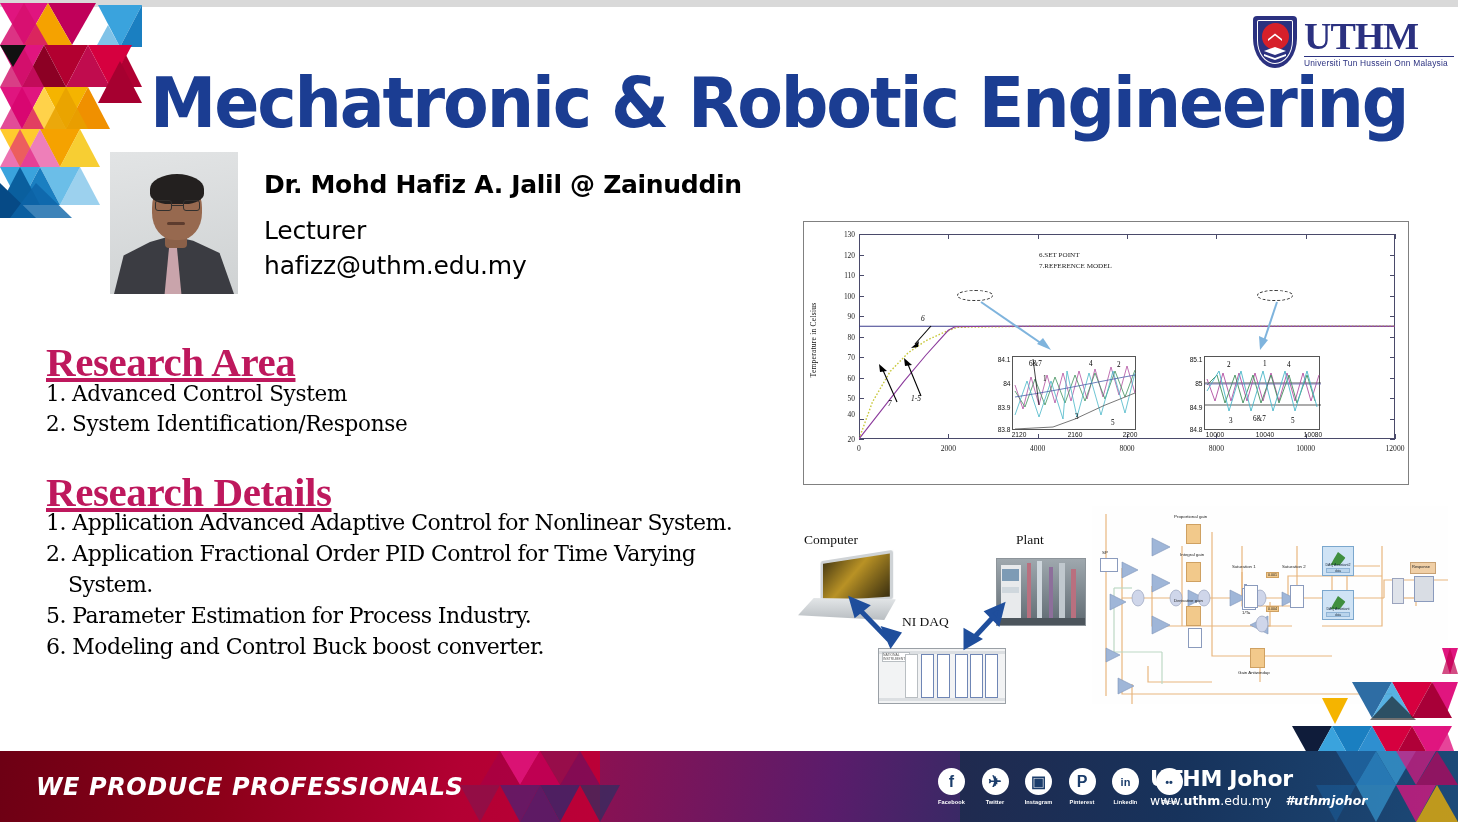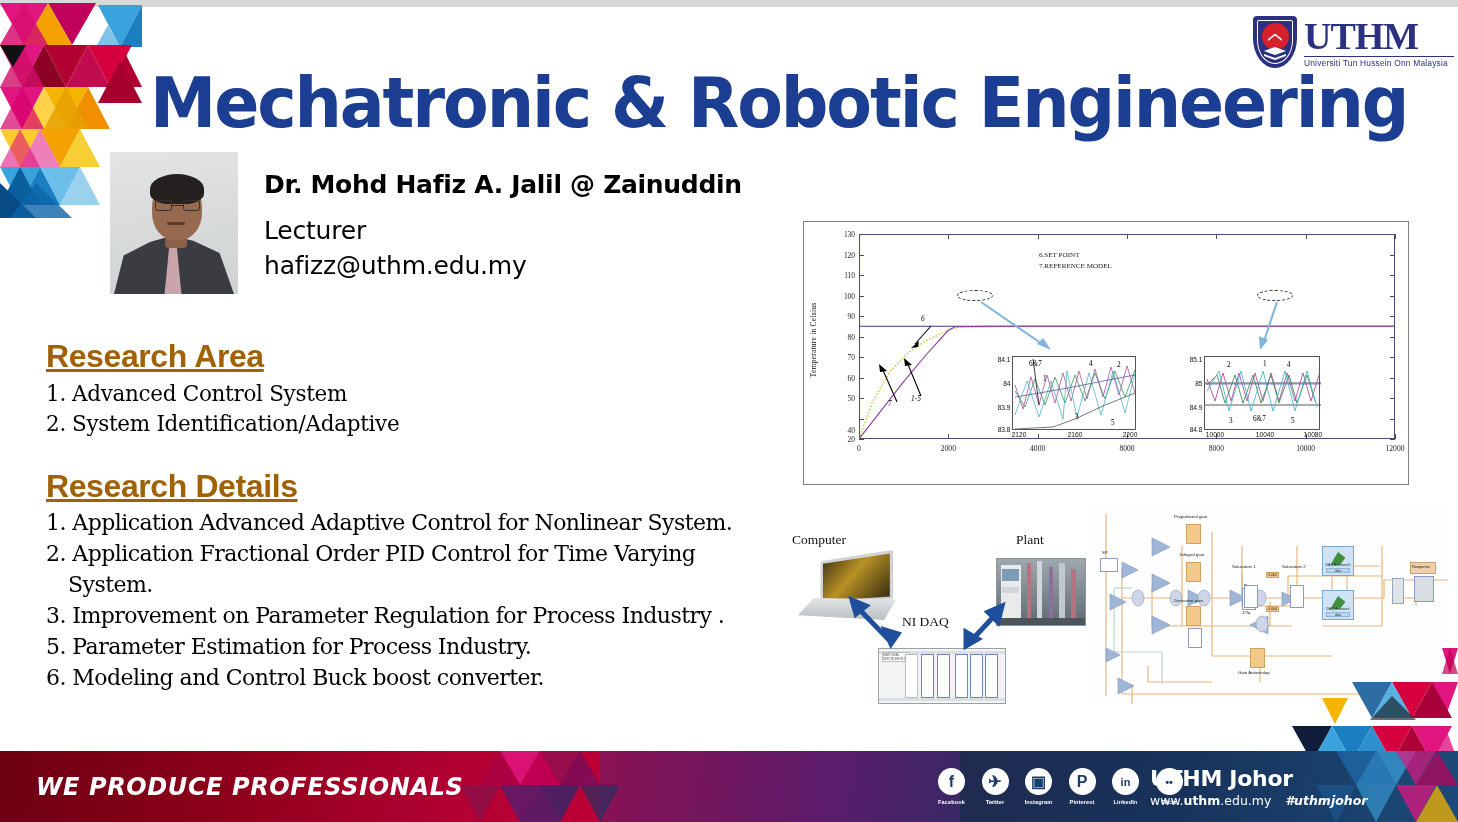--- a/index.html
+++ b/index.html
@@ -109,22 +109,22 @@
     position:absolute; left:264px; top:216px;
     font-size:25px; color:#000; font-family:"DejaVu Sans", sans-serif; letter-spacing:-.2px;
   }
   .pmail{
     position:absolute; left:264px; top:251px;
     font-size:25px; color:#000; font-family:"DejaVu Sans", sans-serif; letter-spacing:-.2px;
   }
 
   
   .h-sec{
-    position:absolute; font-family:Liberation Sans, sans-serif; font-weight:bold;
-    font-size:32px; color:#a16207; text-decoration:underline; text-underline-offset:2px;
+    position:absolute; font-family:Liberation Serif, serif; font-weight:bold;
+    font-size:41px; color:#be185d; text-decoration:underline; text-underline-offset:2px;
     letter-spacing:-.4px;
   }
   #ra-head{ left:46px; top:338px; }
   #rd-head{ left:46px; top:468px; }
 
   .lst{ position:absolute; font-family:"DejaVu Serif", serif; color:#000; }
   #ra-list{ left:46px; top:379px; font-size:21.5px; line-height:30px; letter-spacing:-.3px; }
   #rd-list{ left:46px; top:507px; font-size:22px; line-height:31px; letter-spacing:-.55px; }
   #rd-list .li{ display:block; }
   #rd-list .li span.n{ display:inline-block; }
@@ -349,60 +349,56 @@
 <div class="pname">Dr. Mohd Hafiz A. Jalil @ Zainuddin</div>
 <div class="prole">Lecturer</div>
 <div class="pmail">hafizz@uthm.edu.my</div>
 
 <div class="h-sec" id="ra-head">Research Area</div>
 <div class="lst" id="ra-list">
   <div class="li">
     <span class="n">1.</span><span>Advanced Control System</span>
   </div>
   <div class="li">
-    <span class="n">2.</span><span>System Identification/Adaptive</span>
+    <span class="n">2.</span><span>System Identification/Response</span>
   </div>
 </div>
 
 <div class="h-sec" id="rd-head">Research Details</div>
 <div class="lst" id="rd-list">
   <div class="li">
     <span class="n">1.</span>
     <span>Application Advanced Adaptive Control for Nonlinear  System.</span>
   </div>
   <div class="li">
     <span class="n">2.</span>
     <span>Application Fractional Order PID Control for Time Varying</span>
   </div>
   <div class="li" style="padding-left:22px">
     <span>System.</span>
   </div>
   <div class="li">
-    <span class="n">3.</span>
-    <span>Improvement on Parameter Regulation for Process Industry .</span>
-  </div>
-  <div class="li">
     <span class="n">5.</span>
     <span>Parameter Estimation for Process Industry.</span>
   </div>
   <div class="li">
     <span class="n">6.</span>
     <span>Modeling and Control Buck boost converter.</span>
   </div>
 </div>
 
 <div class="chartbox">
   <div class="plot">
     <div class="plot-frame"></div>
 
     <div id="yticks">
         <div class="ytick" style="top: 205px;">20</div>
         <div class="ytickmark" style="top: 205px;"></div>
         <div class="ytickmark" style="top: 205px; left: auto; right: 0px;"></div>
-        <div class="ytick" style="top: 196px;">40</div>
+        <div class="ytick" style="top: 180px;">40</div>
         <div class="ytickmark" style="top: 184.5px;"></div>
         <div class="ytickmark" style="top: 184.5px; left: auto; right: 0px;"></div>
         <div class="ytick" style="top: 164px;">50</div>
         <div class="ytickmark" style="top: 164px;"></div>
         <div class="ytickmark" style="top: 164px; left: auto; right: 0px;"></div>
         <div class="ytick" style="top: 143.5px;">60</div>
         <div class="ytickmark" style="top: 143.5px;"></div>
         <div class="ytickmark" style="top: 143.5px; left: auto; right: 0px;"></div>
         <div class="ytick" style="top: 123px;">70</div>
         <div class="ytickmark" style="top: 123px;"></div>
@@ -540,21 +536,21 @@
       <div class="ilbl" style="left:58px;top:3px">1</div>
       <div class="ilbl" style="left:82px;top:4px">4</div>
       <div class="ilbl" style="left:24px;top:60px">3</div>
       <div class="ilbl" style="left:48px;top:58px">6&amp;7</div>
       <div class="ilbl" style="left:86px;top:60px">5</div>
     </div>
   </div>
 </div>
 
 <div class="diagbox">
-  <div class="dlabel" style="left:2px; top:8px">Computer</div>
+  <div class="dlabel" style="left:14px; top:8px">Computer</div>
   <div class="dlabel" style="left:112px; top:90px">NI DAQ</div>
   <div class="dlabel" style="left:226px; top:8px">Plant</div>
 
   <div class="laptop">
     <div class="lap-screen"></div>
     <div class="lap-base"></div>
   </div>
 
   <div class="daq">
     <div class="rail" style="top:2px"></div>

